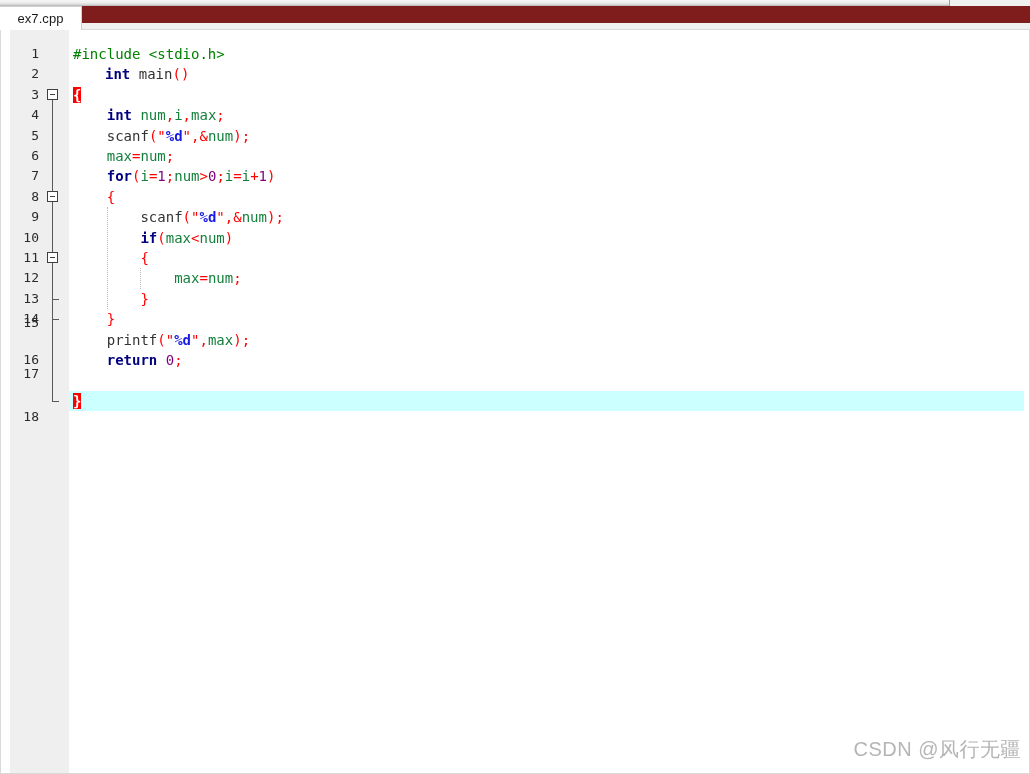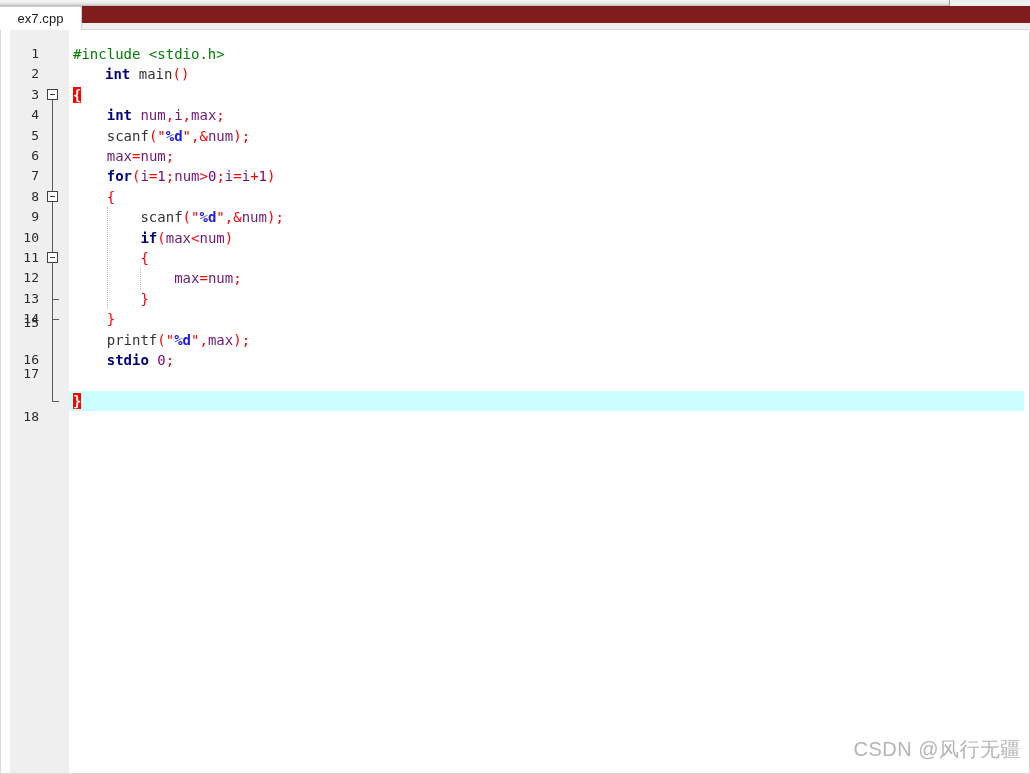--- a/index.html
+++ b/index.html
@@ -171,21 +171,21 @@
     left: 0;
     width: 955px;
     height: 20.4px;
     background: #ccffff;
   }
 
   
   .t-pre   { color: #008000; font-weight: normal; }
   .t-inc   { color: #008000; }
   .t-kw    { color: #00007f; font-weight: bold; }
-  .t-id    { color: #701a75; }
+  .t-id    { color: #15803d; }
   .t-fn    { color: #333333; }
   .t-op    { color: #ff0000; }
   .t-punc  { color: #ff0000; }
   .t-str   { color: #ff0000; }
   .t-fmt   { color: #1a1ae6; font-weight: bold; }
   .t-num   { color: #7f007f; }
   .t-brace-hl {
     color: #ffffff;
     background: #ff0000;
     font-weight: bold;
@@ -275,21 +275,21 @@
           <div class="code-line code-text" style="top: 116px; left: 33.72px;"><span class="t-id">max</span><span class="t-op">=</span><span class="t-id">num</span><span class="t-punc">;</span></div>
           <div class="code-line code-text" style="top: 136.4px; left: 33.72px;"><span class="t-kw">for</span><span class="t-punc">(</span><span class="t-id">i</span><span class="t-op">=</span><span class="t-num">1</span><span class="t-punc">;</span><span class="t-id">num</span><span class="t-op">&gt;</span><span class="t-num">0</span><span class="t-punc">;</span><span class="t-id">i</span><span class="t-op">=</span><span class="t-id">i</span><span class="t-op">+</span><span class="t-num">1</span><span class="t-punc">)</span></div>
           <div class="code-line code-text" style="top: 156.8px; left: 33.72px;"><span class="t-punc">{</span></div>
           <div class="code-line code-text" style="top: 177.2px; left: 67.44px;"><span class="t-fn">scanf</span><span class="t-punc">(</span><span class="t-str">"</span><span class="t-fmt">%d</span><span class="t-str">"</span><span class="t-punc">,</span><span class="t-op">&amp;</span><span class="t-id">num</span><span class="t-punc">)</span><span class="t-punc">;</span></div>
           <div class="code-line code-text" style="top: 197.6px; left: 67.44px;"><span class="t-kw">if</span><span class="t-punc">(</span><span class="t-id">max</span><span class="t-op">&lt;</span><span class="t-id">num</span><span class="t-punc">)</span></div>
           <div class="code-line code-text" style="top: 218px; left: 67.44px;"><span class="t-punc">{</span></div>
           <div class="code-line code-text" style="top: 238.4px; left: 101.16px;"><span class="t-id">max</span><span class="t-op">=</span><span class="t-id">num</span><span class="t-punc">;</span></div>
           <div class="code-line code-text" style="top: 258.8px; left: 67.44px;"><span class="t-punc">}</span></div>
           <div class="code-line code-text" style="top: 279.2px; left: 33.72px;"><span class="t-punc">}</span></div>
           <div class="code-line code-text" style="top: 299.6px; left: 33.72px;"><span class="t-fn">printf</span><span class="t-punc">(</span><span class="t-str">"</span><span class="t-fmt">%d</span><span class="t-str">"</span><span class="t-punc">,</span><span class="t-id">max</span><span class="t-punc">)</span><span class="t-punc">;</span></div>
-          <div class="code-line code-text" style="top: 320px; left: 33.72px;"><span class="t-kw">stdio</span><span class="t-id"> </span><span class="t-num">0</span><span class="t-punc">;</span></div>
+          <div class="code-line code-text" style="top: 320px; left: 33.72px;"><span class="t-kw">return</span><span class="t-id"> </span><span class="t-num">0</span><span class="t-punc">;</span></div>
           <div class="code-line code-text" style="top: 340.4px; left: 0px;"></div>
           <div class="code-line code-text" style="top: 360.8px; left: 0px;"><span class="t-brace-hl">}</span></div>
         </div>
     </div>
     <div id="watermark">CSDN @风行无疆</div>
   </div>
 
 </div>
 
 </body></html>

